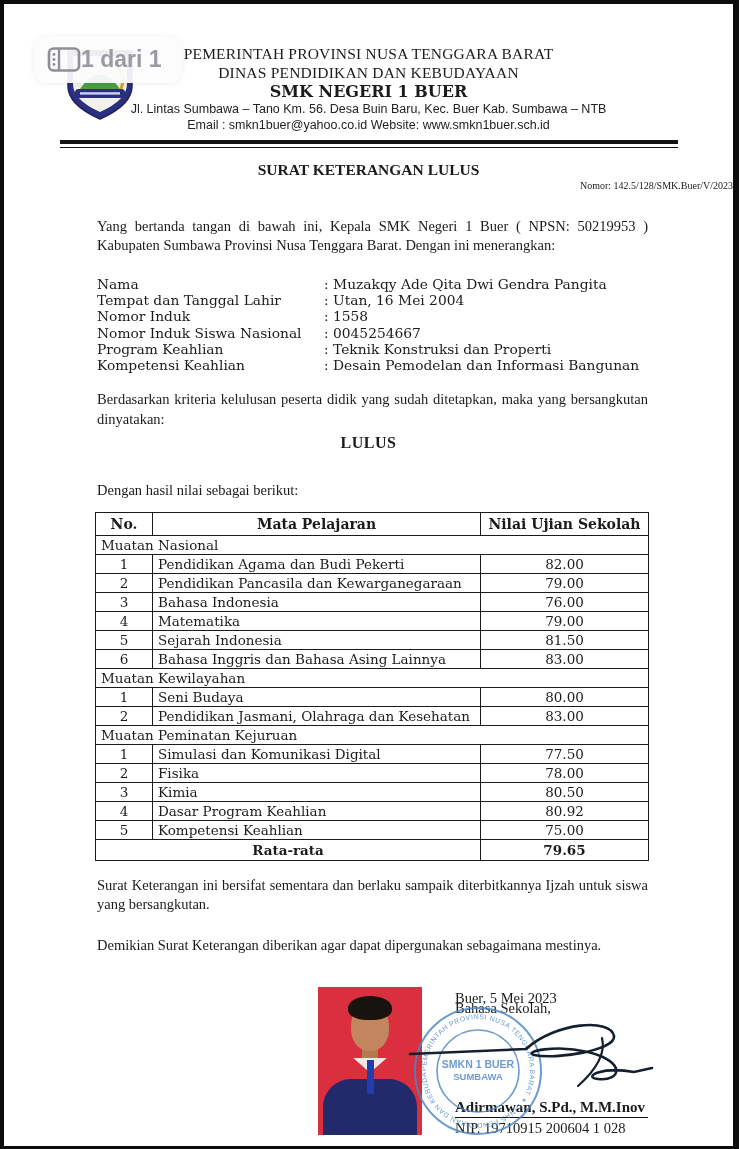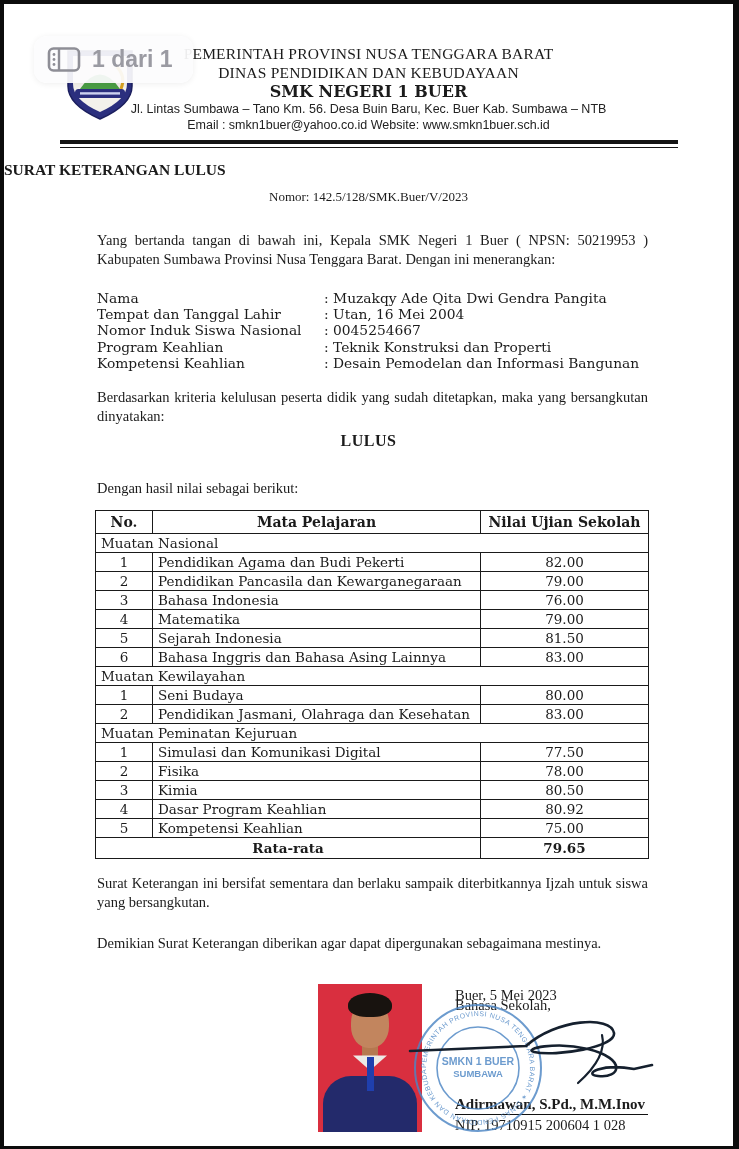--- a/index.html
+++ b/index.html
@@ -2,34 +2,34 @@
 <html><head>
 <meta charset="utf-8">
 <style>
   html,body{margin:0;padding:0;}
   body{width:739px;height:1149px;background:#0c0c0c;position:relative;overflow:hidden;
        font-family:"Liberation Serif", serif;color:#1b1b1b;}
   .page{position:absolute;left:4px;top:4px;right:6px;bottom:3px;background:#ffffff;}
 
   
   .overlay{position:absolute;left:34px;top:36px;height:47px;border-radius:13px;
-           background:rgba(252,252,253,.93);display:flex;align-items:center;gap:11px;
+           background:rgba(252,252,253,.93);display:flex;align-items:center;
            padding:0 20px 0 13px;z-index:40;box-shadow:0 1px 6px rgba(0,0,0,.07);}
   .overlay-text{font-family:"Liberation Sans",sans-serif;font-weight:bold;font-size:23px;color:#9a9aa2;}
 
   
   .letterhead{text-align:center;padding-top:40px;position:relative;}
   .lh1,.lh2{font-size:15.5px;letter-spacing:.2px;line-height:19px;}
   .lh3{font-size:16px;font-weight:bold;font-family:"DejaVu Serif",serif;line-height:18px;margin-top:1px;}
   .lh4,.lh5{font-family:"Liberation Sans",sans-serif;font-size:12.5px;line-height:15px;margin-top:1px;color:#222;}
   .logo{position:absolute;left:56px;top:44px;}
   .rule{margin:7px auto 0;width:618px;height:2.5px;border-top:4.5px solid #141414;border-bottom:1.5px solid #141414;}
 
-  .doc-title{text-align:left;font-weight:bold;font-size:15.5px;margin-top:13px;}
-  .doc-number{text-align:center;font-size:13px;margin-top:10px;}
+  .doc-title{text-align:center;font-weight:bold;font-size:15.5px;margin-top:13px;}
+  .doc-number{text-align:right;font-size:10px;margin-top:1px;}
 
   .para{width:551px;margin-left:93px;text-align:justify;font-size:14.5px;line-height:1.33;}
   #intro{margin-top:26px;}
   #statement{margin-top:17px;}
   .result{text-align:center;font-weight:bold;font-size:16px;letter-spacing:.5px;margin-top:5px;}
   .grades-intro{margin:30px 0 0 93px;font-size:14.5px;}
   #closing1{margin-top:15px;}
   #closing2{margin-top:22px;}
 
   .details{margin:21px 0 0 93px;font-family:"DejaVu Serif",serif;font-size:13.8px;}
@@ -93,20 +93,24 @@
   <div class="details">
       <div class="detail-row">
         <span class="d-label">Nama</span>
         <span class="d-value">: Muzakqy Ade Qita Dwi Gendra Pangita</span>
       </div>
       <div class="detail-row">
         <span class="d-label">Tempat dan Tanggal Lahir</span>
         <span class="d-value">: Utan, 16 Mei 2004</span>
       </div>
       <div class="detail-row">
+        <span class="d-label">Nomor Induk</span>
+        <span class="d-value">: 1558</span>
+      </div>
+      <div class="detail-row">
         <span class="d-label">Nomor Induk Siswa Nasional</span>
         <span class="d-value">: 0045254667</span>
       </div>
       <div class="detail-row">
         <span class="d-label">Program Keahlian</span>
         <span class="d-value">: Teknik Konstruksi dan Properti</span>
       </div>
       <div class="detail-row">
         <span class="d-label">Kompetensi Keahlian</span>
         <span class="d-value">: Desain Pemodelan dan Informasi Bangunan</span>

